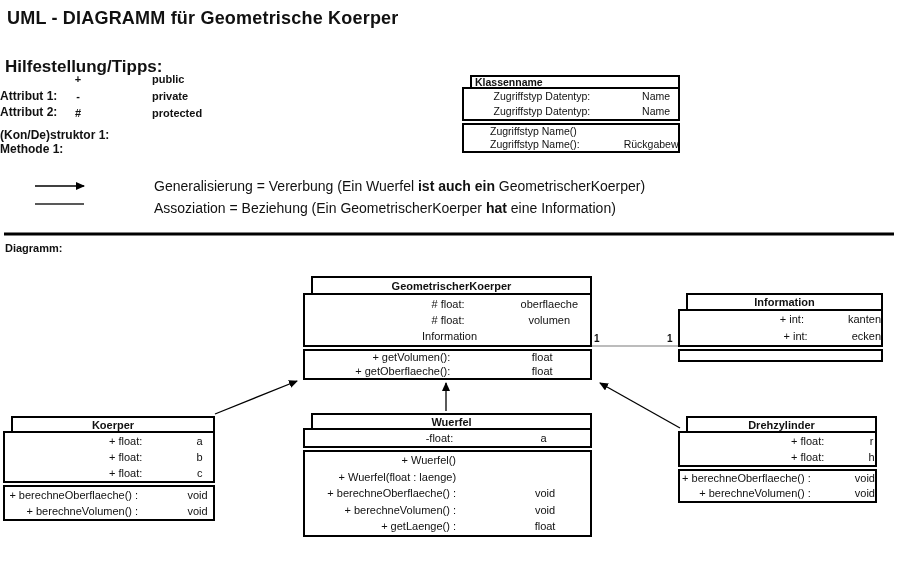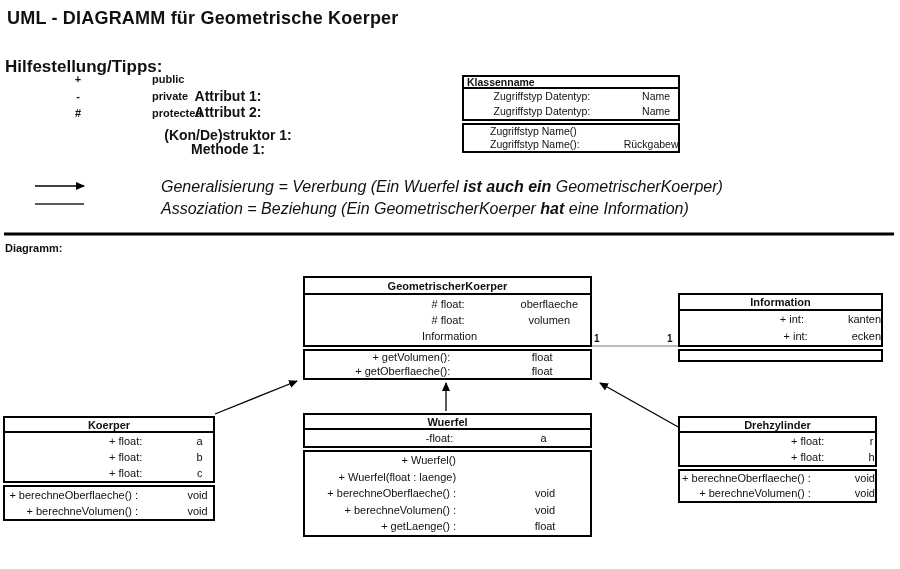--- a/index.html
+++ b/index.html
@@ -5,29 +5,29 @@
   html,body{margin:0;padding:0;background:#fff;}
   .page{position:relative;width:900px;height:569px;background:#fff;overflow:hidden;
         font-family:"Liberation Sans",sans-serif;color:#111;}
   .abs{position:absolute;}
   .title{left:7px;top:8px;font-size:18px;font-weight:bold;letter-spacing:.2px;}
   .help-heading{left:5px;top:57px;font-size:17px;font-weight:bold;}
   .tips{left:0;top:71px;}
   .tip-row{display:flex;height:17px;line-height:17px;font-size:11px;font-weight:bold;}
   .tip-row .sym{width:40px;margin-left:58px;text-align:center;}
   .tip-row .lbl{margin-left:54px;}
-  .legend-row{left:161px;font-size:16px;line-height:13px;white-space:pre;font-style:italic;}
+  .legend-row{left:154px;font-size:14px;line-height:13px;white-space:pre;}
   .legend-row b{font-weight:bold;}
   .diagram-heading{left:5px;top:242px;font-size:11px;font-weight:bold;}
   .mult{font-size:10px;line-height:11px;font-weight:bold;}
 
   
   .uml-box{position:absolute;z-index:1;font-size:11px;}
   .sec{box-sizing:border-box;border:2px solid #000;background:#fff;overflow:hidden;}
-  .hdr{font-weight:bold;text-align:center;}
+  .hdr{font-weight:bold;text-align:center;margin-left:8px;}
   .attrs{margin-top:-2px;}
   .methods{margin-top:2px;}
   .row{display:flex;gap:40px;}
   .row .l{text-align:right;white-space:pre;}
   .row .r{flex:1;text-align:center;padding-left:4px;white-space:pre;}
 
   .gk{left:303px;top:276px;width:289px;}
   .gk .hdr{height:19px;line-height:16px;}
   .gk .attrs .row{line-height:16px;}
   .gk .attrs{padding:1px 0;}
@@ -63,22 +63,22 @@
   .dreh .methods .l{width:74%;}
 
   
   .tpl{left:462px;top:75px;width:218px;font-size:10.5px;}
   .tpl .hdr{height:14px;line-height:11px;text-align:left;padding-left:3px;}
   .tpl .attrs .row{line-height:15px;}
   .tpl .attrs .l{width:59%;}
   .tpl .methods{padding-left:26px;}
   .tpl .methods .row{line-height:13px;}
   .tpl .methods .l{width:auto;text-align:left;}
-  .tpl-label{position:absolute;left:0;width:456px;text-align:center;
-             font-weight:bold;font-size:14px;line-height:13px;}
+  .tpl-label{position:absolute;left:0;width:456px;text-align:left;
+             font-weight:bold;font-size:12px;line-height:13px;}
   .connectors{position:absolute;left:0;top:0;z-index:2;pointer-events:none;}
 </style>
 </head>
 <body>
 
 <div class="page">
 
   <div class="abs title">UML - DIAGRAMM für Geometrische Koerper</div>
 
   <div class="abs help-heading">Hilfestellung/Tipps:</div>

